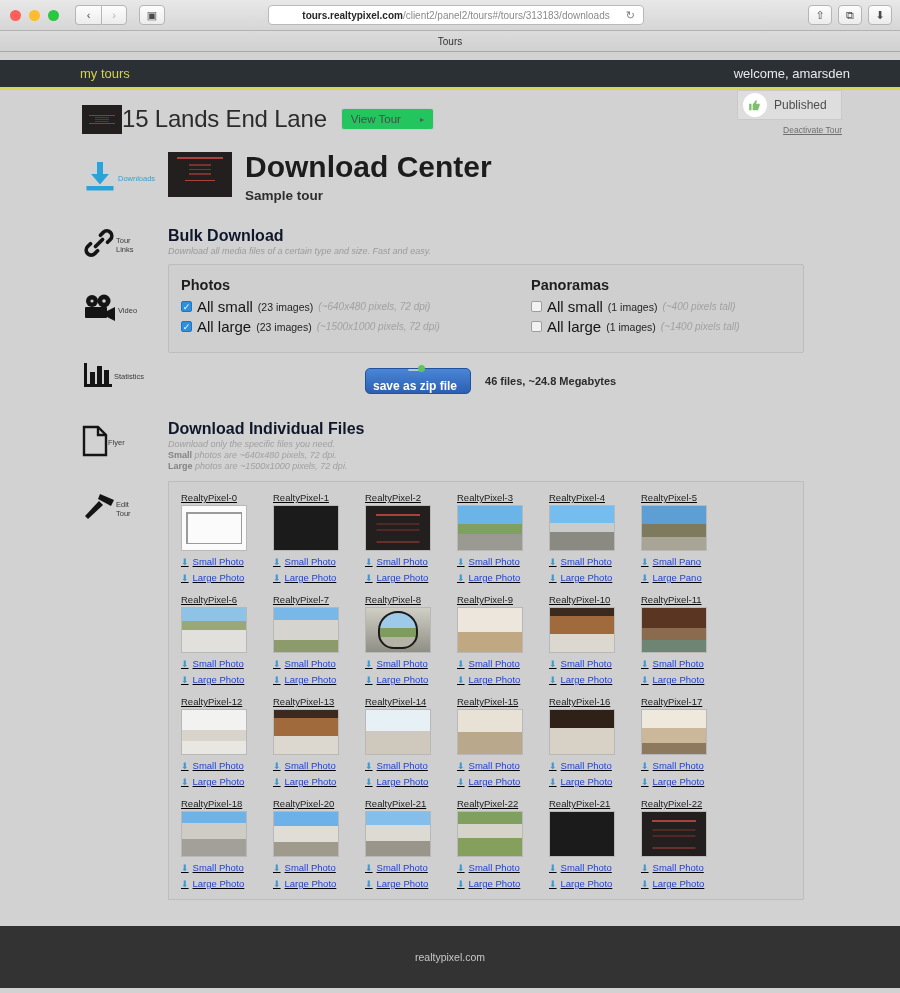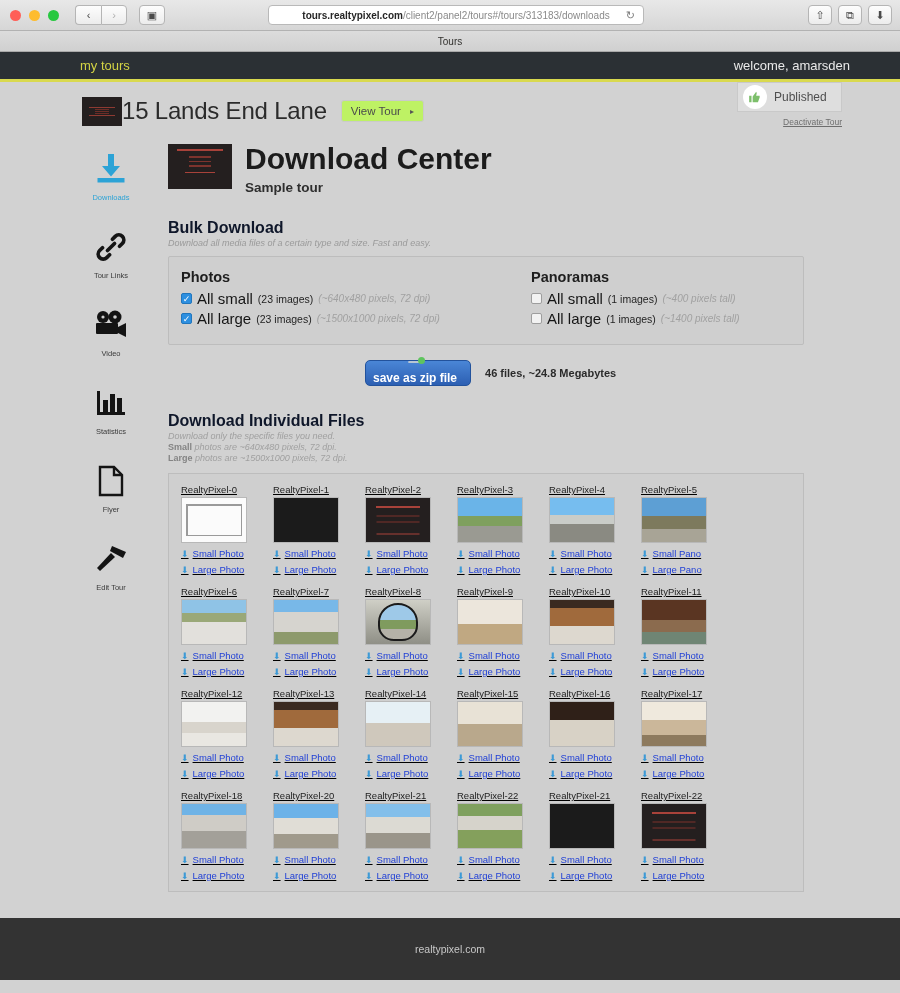--- a/index.html
+++ b/index.html
@@ -58,20 +58,21 @@
     border-bottom: 1px solid #a9a9a9;
     display: flex; align-items: center; justify-content: center;
     font-size: 10px; color: #33322f;
   }
 
   
   .site-nav {
     height: 27px; background: #2b3034;
     display: flex; align-items: center;
     position: relative;
+    margin-top: 8px;
   }
   .site-nav .my-tours {
     margin-left: 80px; color: #d3d344;
     font-size: 13px;
   }
   .site-nav .welcome {
     position: absolute; right: 50px;
     color: #e9e9e9; font-size: 13px;
   }
   .nav-accent { height: 3px; background: #d9d94f; }
@@ -86,24 +87,24 @@
     display: flex; flex-direction: column; align-items: center;
     justify-content: center; gap: 1px; overflow: hidden;
   }
   .head-thumb .l { width: 26px; height: 1px; background: #8e3a32; }
   .head-thumb .l.s { width: 14px; background: #6b2d27; }
   .addr-title {
     font-size: 24px; color: #2b2b2b; font-weight: normal;
     letter-spacing: -0.2px;
   }
   .view-tour {
-    margin-left: 14px; background: #bef264;
+    margin-left: 14px; background: #22c55e;
     border: 1px solid #cacaca; border-radius: 3px;
     height: 22px; padding: 0 9px;
-    display: flex; align-items: center; gap: 9px;
+    display: flex; align-items: center; gap: 19px;
     font-size: 11.5px; color: #4b4b4b;
   }
   .view-tour .caret { font-size: 8px; color: #555; }
 
   .pub-wrap {
     position: absolute; right: 58px; top: 0;
     display: flex; flex-direction: column; align-items: flex-end;
   }
   .pub-badge {
     width: 105px; height: 30px;
@@ -120,21 +121,21 @@
     margin-top: 5px; font-size: 8.5px; color: #6e6e6e;
     text-decoration: underline;
   }
 
   
   .content { display: flex; padding-left: 82px; }
 
   
   .sidebar { width: 86px; padding-top: 8px; flex: none; }
   .side-item {
-    display: flex; flex-direction: column; align-items: center;
+    display: flex; align-items: center;
     margin-bottom: 24px; width: 58px;
   }
   .side-icon { height: 42px; display: flex; align-items: center; justify-content: center; }
   .side-label { font-size: 7.5px; color: #3a3a3a; margin-top: 3px; }
   .side-item.active .side-label { color: #2ca3d6; }
 
   
   .main { width: 636px; padding-top: 4px; }
 
   .dc-head { display: flex; align-items: flex-start; gap: 13px; margin-bottom: 24px; }

